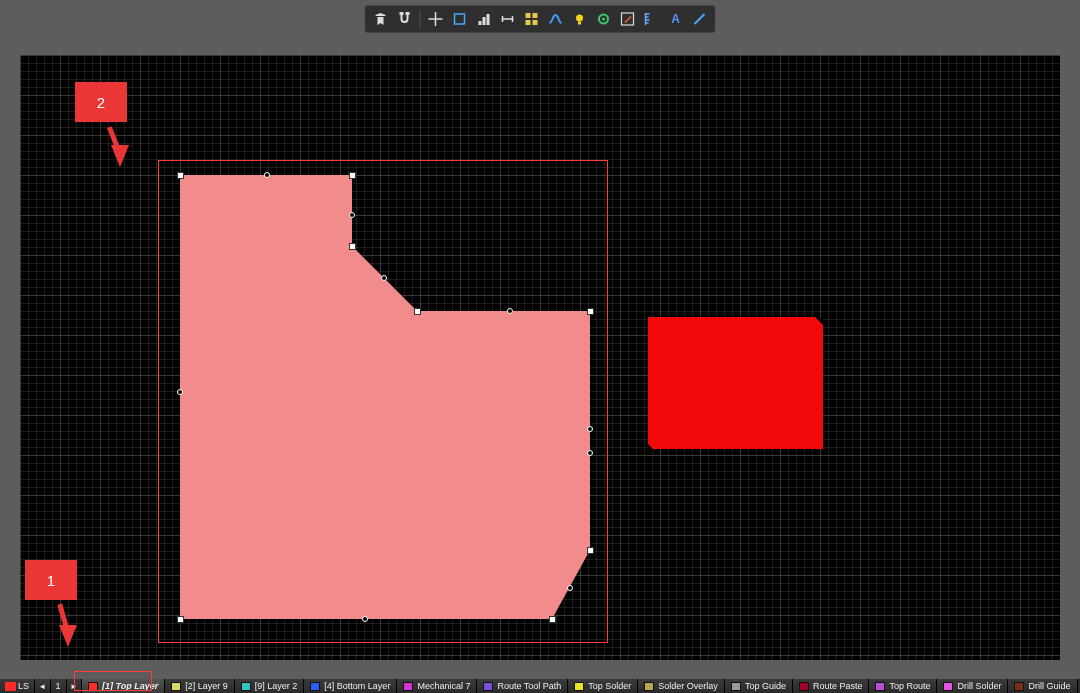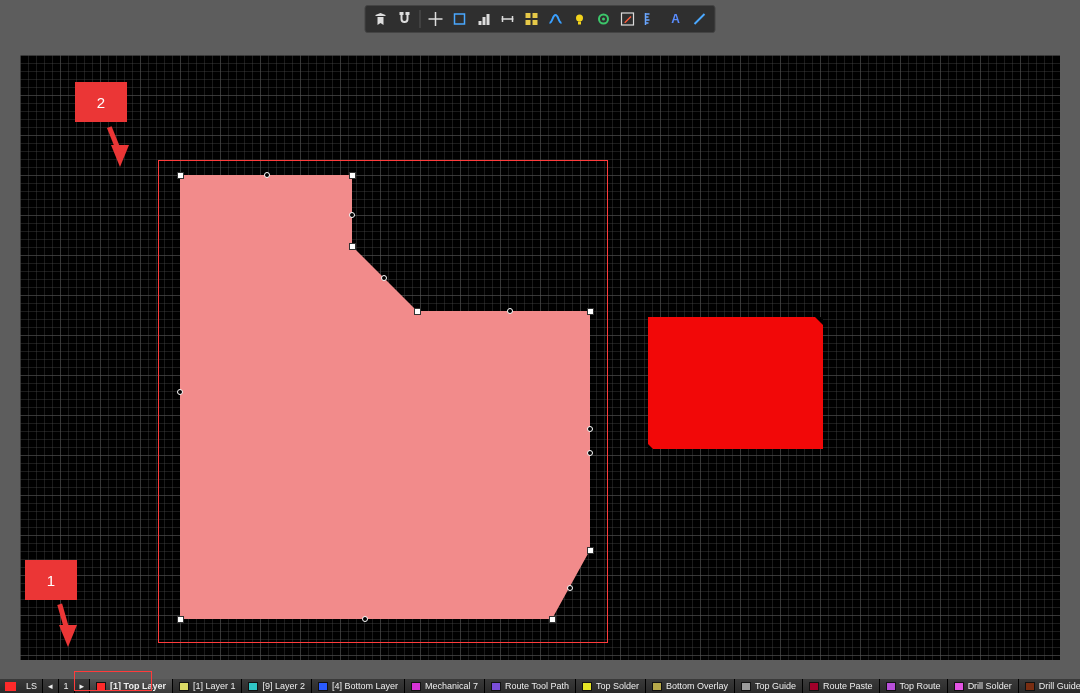--- a/index.html
+++ b/index.html
@@ -148,34 +148,34 @@
     align-items: stretch;
     font-size: 9px;
     color: #eee;
     white-space: nowrap;
     overflow: hidden;
   }
   .ls {
     display: flex; align-items: center;
     padding: 0 5px;
     border-right: 1px solid #000;
-    gap: 10px;
+    gap: 2px;
     background: linear-gradient(to bottom, #3a3a3a, #2a2a2a);
   }
   .ls .sw { width: 11px; height: 9px; }
   .ls.ctrl { padding: 0 5px; cursor: pointer; }
   .layer-tab {
     display: flex; align-items: center;
     padding: 0 6px;
     border-right: 1px solid #000;
     gap: 4px;
     background: linear-gradient(to bottom, #3a3a3a, #2a2a2a);
     cursor: pointer;
   }
-  .layer-tab.active { background: linear-gradient(to bottom, #555, #3a3a3a); font-weight: bold; }
+  .layer-tab.active { background: linear-gradient(to bottom, #555, #3a3a3a); font-weight: bold; font-style: italic; }
   .layer-tab .sw { width: 10px; height: 9px; border: 1px solid #111; }
 </style>
 </head>
 <body>
 
 <div class="toolbar">
   <div class="tool-btn">
       <svg viewBox="0 0 16 16">
         <path fill="#ddd" d="M8 2L3 4v1h10V4L8 2zM5 6h6v8l-3-2-3 2V6z"></path>
       </svg>
@@ -304,21 +304,21 @@
   <div class="ls ctrl">◂</div>
   <div class="ls ctrl">1</div>
   <div class="ls ctrl">▸</div>
   <div id="layer-tabs" style="display:flex;align-items:stretch">
       <div class="layer-tab active">
         <span class="sw" style="background: rgb(255, 42, 42);"></span>
         <span>[1] Top Layer</span>
       </div>
       <div class="layer-tab">
         <span class="sw" style="background: rgb(217, 217, 101);"></span>
-        <span>[1] Layer 1</span>
+        <span>[2] Layer 9</span>
       </div>
       <div class="layer-tab">
         <span class="sw" style="background: rgb(48, 197, 197);"></span>
         <span>[9] Layer 2</span>
       </div>
       <div class="layer-tab">
         <span class="sw" style="background: rgb(42, 91, 255);"></span>
         <span>[4] Bottom Layer</span>
       </div>
       <div class="layer-tab">
@@ -328,21 +328,21 @@
       <div class="layer-tab">
         <span class="sw" style="background: rgb(122, 78, 216);"></span>
         <span>Route Tool Path</span>
       </div>
       <div class="layer-tab">
         <span class="sw" style="background: rgb(229, 229, 38);"></span>
         <span>Top Solder</span>
       </div>
       <div class="layer-tab">
         <span class="sw" style="background: rgb(183, 169, 74);"></span>
-        <span>Bottom Overlay</span>
+        <span>Solder Overlay</span>
       </div>
       <div class="layer-tab">
         <span class="sw" style="background: rgb(154, 154, 154);"></span>
         <span>Top Guide</span>
       </div>
       <div class="layer-tab">
         <span class="sw" style="background: rgb(162, 0, 42);"></span>
         <span>Route Paste</span>
       </div>
       <div class="layer-tab">

